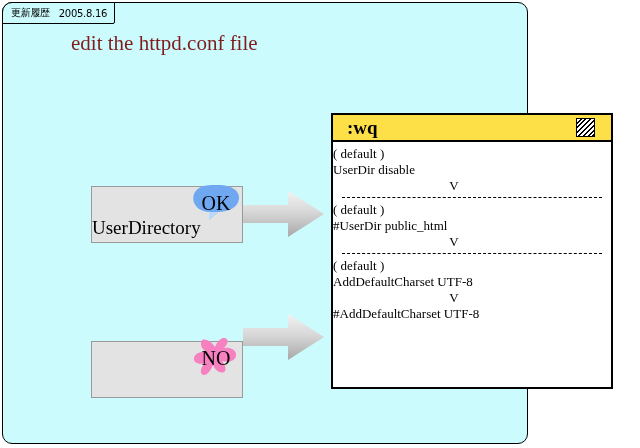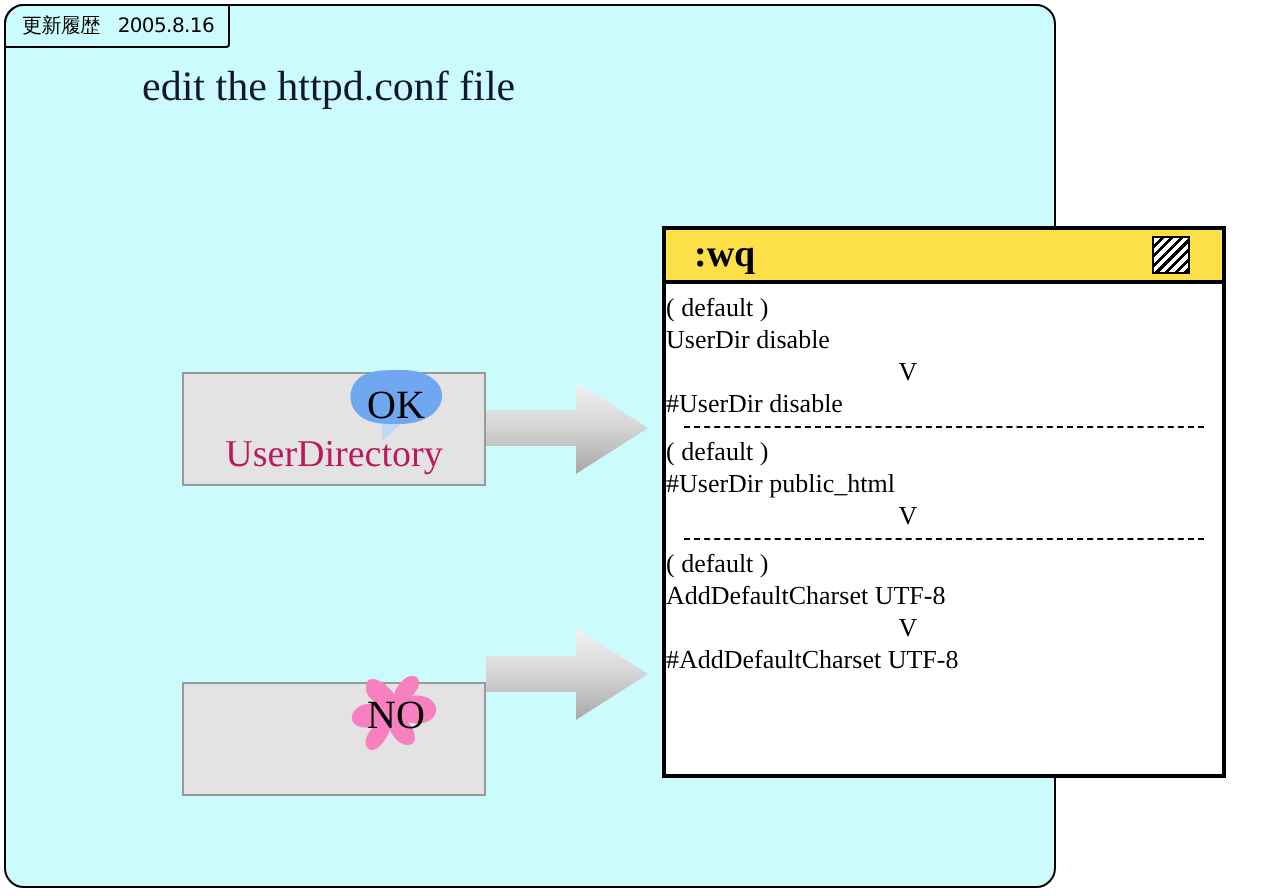--- a/index.html
+++ b/index.html
@@ -59,55 +59,54 @@
     letter-spacing: -0.3px;
   }
 
   
   #slide-title {
     position: absolute;
     left: 68px;
     top: 28px;
     font-family: "Liberation Serif", serif;
     font-size: 21px;
-    color: #0f172a;
+    color: #7f1d1d;
     white-space: nowrap;
   }
 
   
   .callout {
     position: absolute;
     box-sizing: border-box;
     width: 152px;
     height: 57px;
     background: #e3e3e3;
     border: 1px solid #9a9a9a;
   }
   #callout-userdirectory { left: 88px; top: 183px; }
   #callout-defaultcharset { left: 88px; top: 306px; margin-top: 32px; }
 
   .callout .caption {
     position: absolute;
     left: 0;
     right: 0;
     bottom: 3px;
-    text-align: center;
     font-family: "Liberation Serif", serif;
     font-size: 19px;
-    color: #be185d;
+    color: #000000;
     white-space: nowrap;
   }
 
   
   .badge {
     position: absolute;
     width: 54px;
     height: 38px;
     top: -4px;
-    left: 79px;
+    left: 97px;
   }
   .badge .blob {
     position: absolute;
     inset: 0;
   }
   .badge .btext {
     position: absolute;
     left: 0;
     right: 0;
     top: 9px;
@@ -252,21 +251,20 @@
     <div id="term-titlebar">
       <div id="term-title">:wq</div>
       <div id="term-hatch"></div>
     </div>
 
     <div id="term-body">
 
       <div class="term-line">( default )</div>
       <div class="term-line">UserDir disable</div>
       <div class="term-line vmark">V</div>
-      <div class="term-line">#UserDir disable</div>
       <div class="term-sep"></div>
 
       <div class="term-line">( default )</div>
       <div class="term-line">#UserDir public_html</div>
       <div class="term-line vmark">V</div>
       <div class="term-sep"></div>
 
       <div class="term-line">( default )</div>
       <div class="term-line">AddDefaultCharset UTF-8</div>
       <div class="term-line vmark">V</div>

